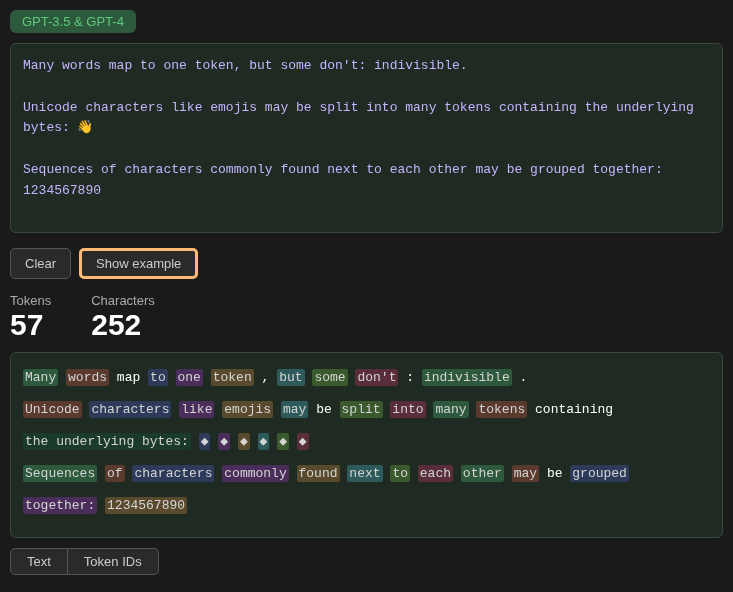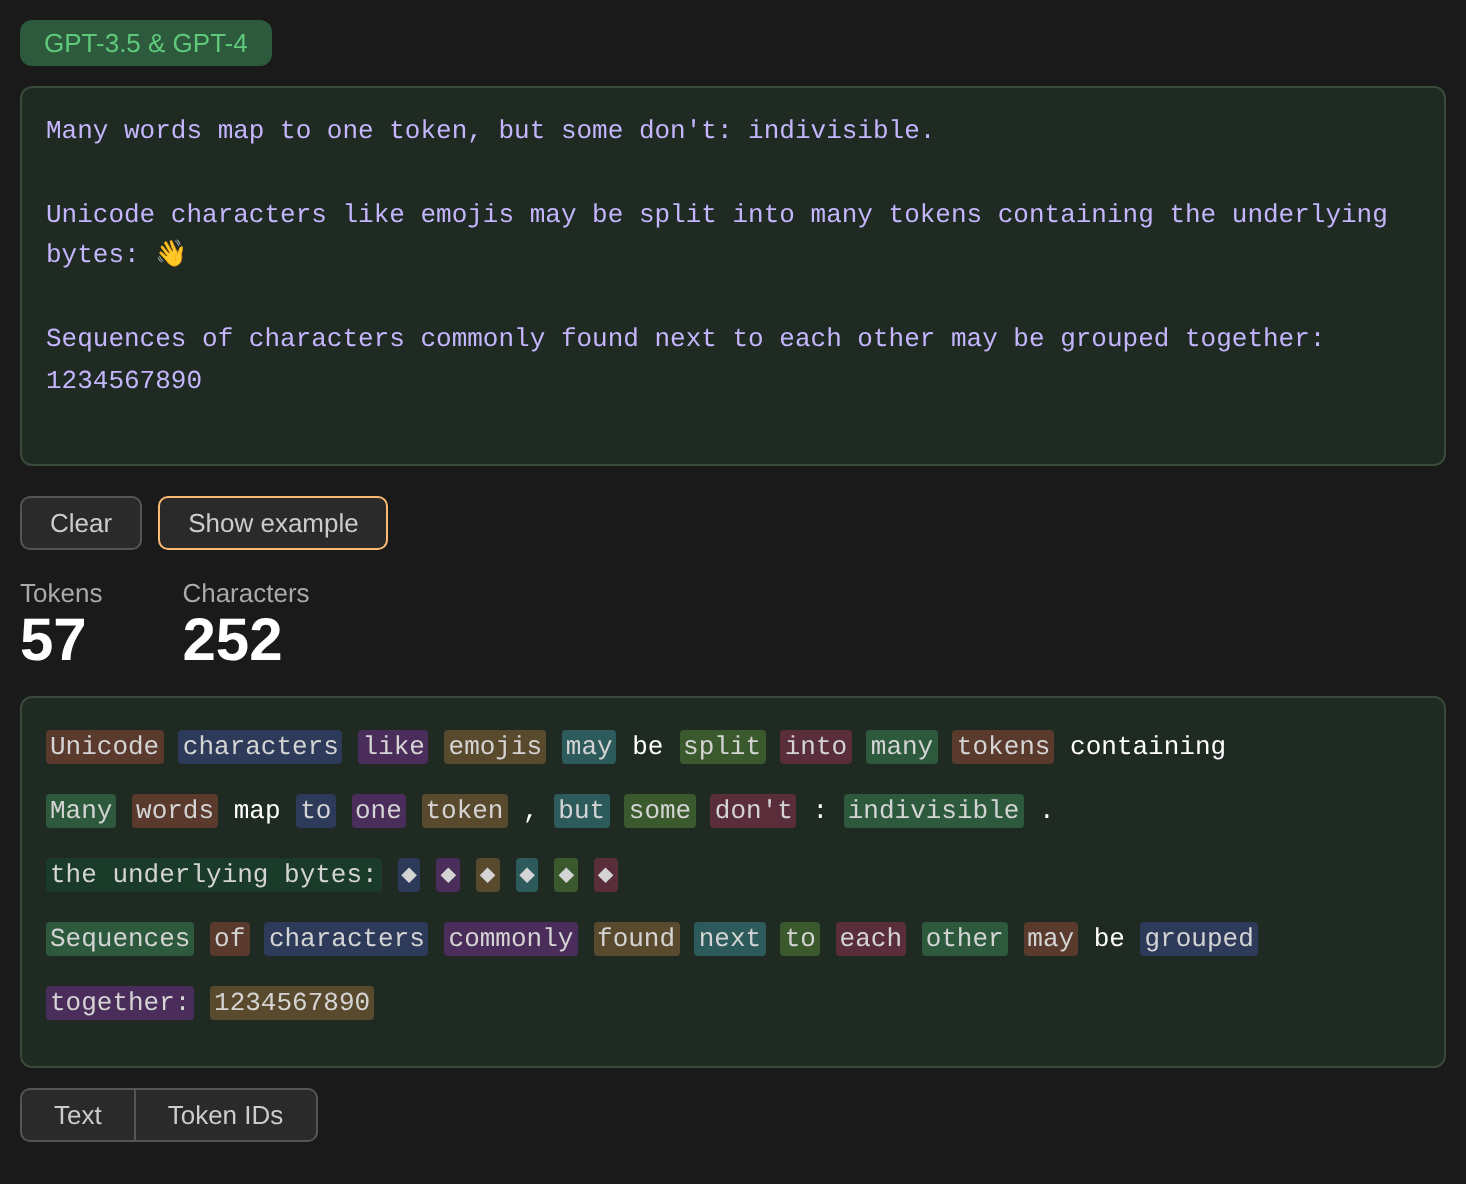--- a/index.html
+++ b/index.html
@@ -61,21 +61,21 @@
       font-family: sans-serif;
     }
     .btn-clear {
       background: #2a2a2a;
       color: #ccc;
       border: 1px solid #555;
     }
     .btn-example {
       background: #2a2a2a;
       color: #ccc;
-      border: 1px solid #fdba74;
+      border: 3px solid #fdba74;
     }
     .stats-row {
       display: flex;
       gap: 40px;
       margin-top: 14px;
       margin-bottom: 10px;
     }
     .stat-label {
       font-size: 13px;
       color: #aaa;
@@ -167,60 +167,60 @@
   </div>
   <div>
     <div class="stat-label">Characters</div>
     <div class="stat-value">252</div>
   </div>
 </div>
 
 
 <div class="token-display">
   <p>
+    <span class="t1">Many</span>
+    <span> </span>
+    <span class="t2">words</span>
+    <span> map </span>
+    <span class="t3">to</span>
+    <span> </span>
+    <span class="t4">one</span>
+    <span> </span>
+    <span class="t5">token</span>
+    <span>,</span>
+    <span> </span>
+    <span class="t6">but</span>
+    <span> </span>
+    <span class="t7">some</span>
+    <span> </span>
+    <span class="t8">don't</span>
+    <span>:</span>
+    <span> </span>
+    <span class="t1">indivisible</span>
+    <span>.</span>
+  </p>
+  <p>
     <span class="t2">Unicode</span>
     <span> </span>
     <span class="t3">characters</span>
     <span> </span>
     <span class="t4">like</span>
     <span> </span>
     <span class="t5">emojis</span>
     <span> </span>
     <span class="t6">may</span>
     <span> be </span>
     <span class="t7">split</span>
     <span> </span>
     <span class="t8">into</span>
     <span> </span>
     <span class="t1">many</span>
     <span> </span>
     <span class="t2">tokens</span>
     <span> containing</span>
-  </p>
-  <p>
-    <span class="t1">Many</span>
-    <span> </span>
-    <span class="t2">words</span>
-    <span> map </span>
-    <span class="t3">to</span>
-    <span> </span>
-    <span class="t4">one</span>
-    <span> </span>
-    <span class="t5">token</span>
-    <span>,</span>
-    <span> </span>
-    <span class="t6">but</span>
-    <span> </span>
-    <span class="t7">some</span>
-    <span> </span>
-    <span class="t8">don't</span>
-    <span>:</span>
-    <span> </span>
-    <span class="t1">indivisible</span>
-    <span>.</span>
   </p>
   <p>
     <span class="t-dark">the underlying bytes:</span>
     <span> </span>
     <span class="t3">◆</span>
     <span class="t4">◆</span>
     <span class="t5">◆</span>
     <span class="t6">◆</span>
     <span class="t7">◆</span>
     <span class="t8">◆</span>

